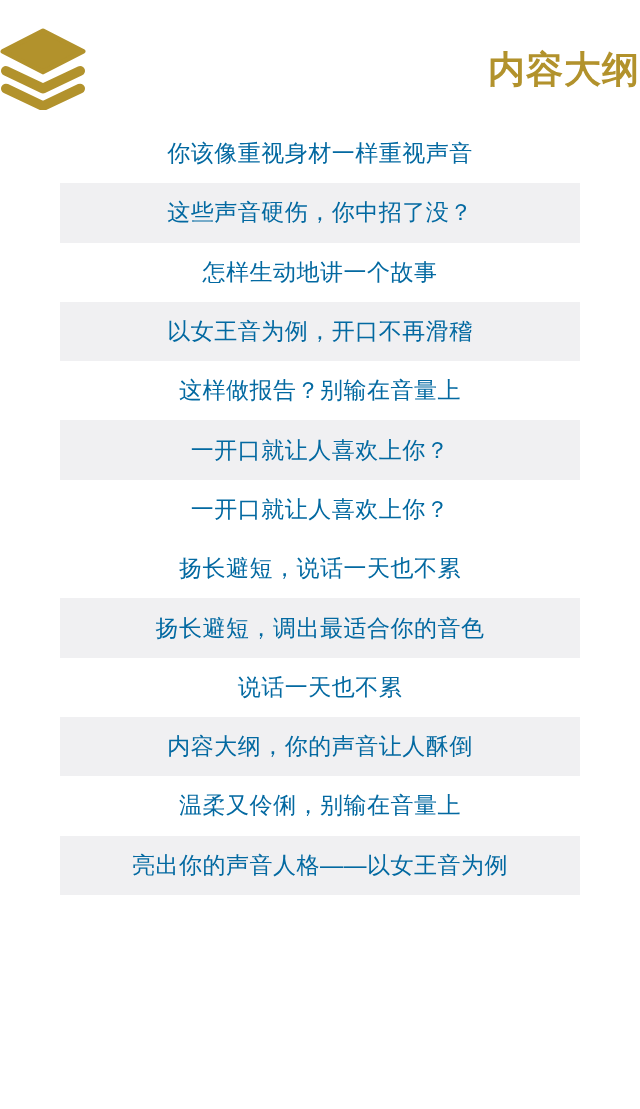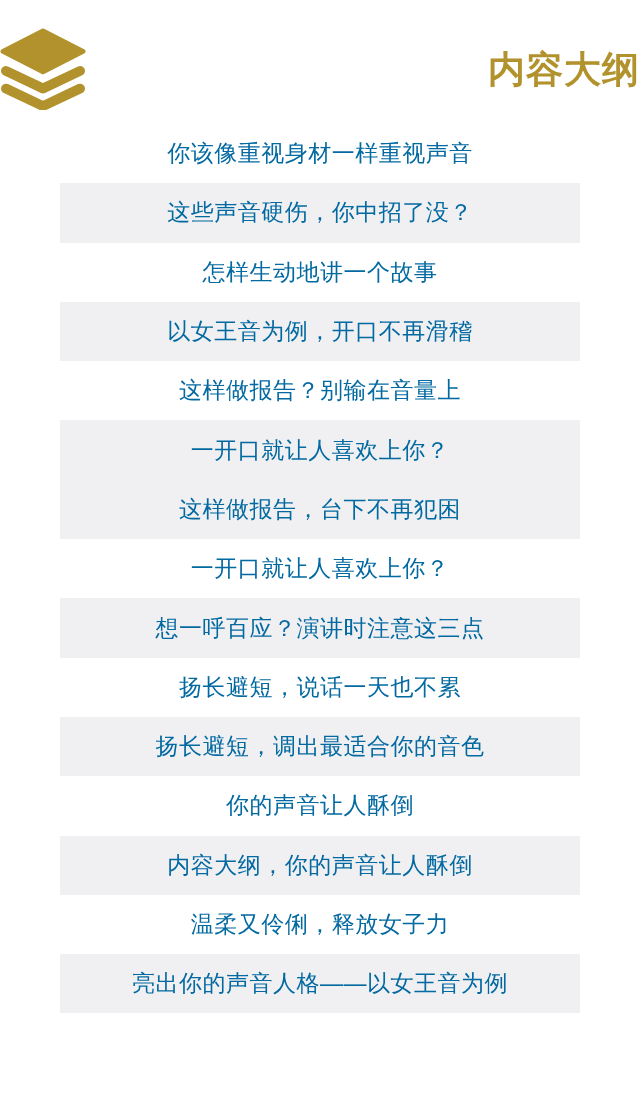--- a/index.html
+++ b/index.html
@@ -68,22 +68,20 @@
   <span class="title">内容大纲</span>
 </div>
 
 <div class="outline" id="outline-list">
     <div class="row">你该像重视身材一样重视声音</div>
     <div class="row alt">这些声音硬伤，你中招了没？</div>
     <div class="row">怎样生动地讲一个故事</div>
     <div class="row alt">以女王音为例，开口不再滑稽</div>
     <div class="row">这样做报告？别输在音量上</div>
     <div class="row alt">一开口就让人喜欢上你？</div>
-    <div class="row alt">这样做报告，台下不再犯困</div>
     <div class="row">一开口就让人喜欢上你？</div>
-    <div class="row alt">想一呼百应？演讲时注意这三点</div>
     <div class="row">扬长避短，说话一天也不累</div>
     <div class="row alt">扬长避短，调出最适合你的音色</div>
-    <div class="row">你的声音让人酥倒</div>
+    <div class="row">说话一天也不累</div>
     <div class="row alt">内容大纲，你的声音让人酥倒</div>
-    <div class="row">温柔又伶俐，释放女子力</div>
+    <div class="row">温柔又伶俐，别输在音量上</div>
     <div class="row alt">亮出你的声音人格——以女王音为例</div>
   </div>
 
 </body></html>

